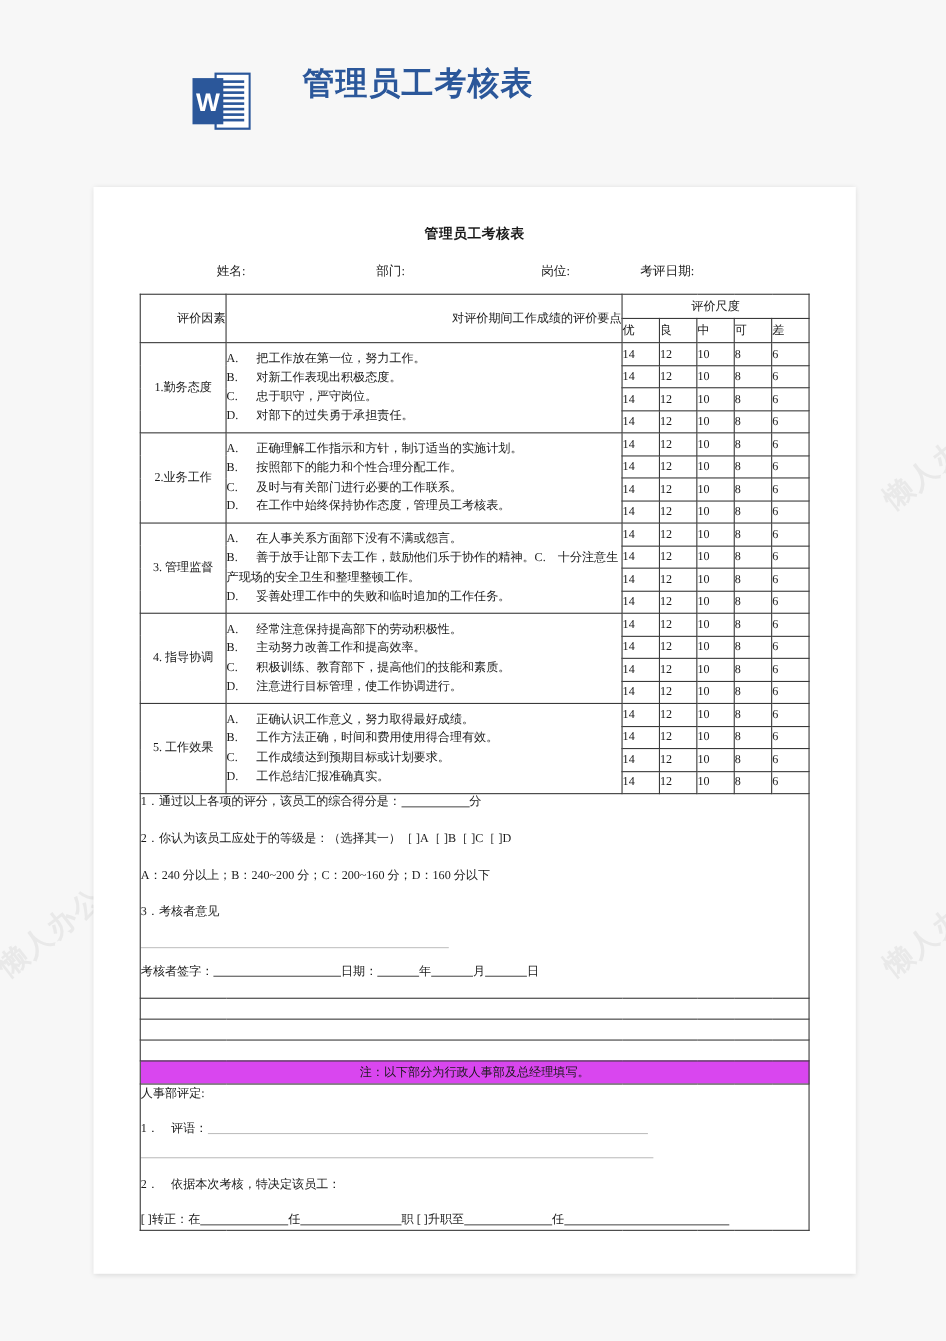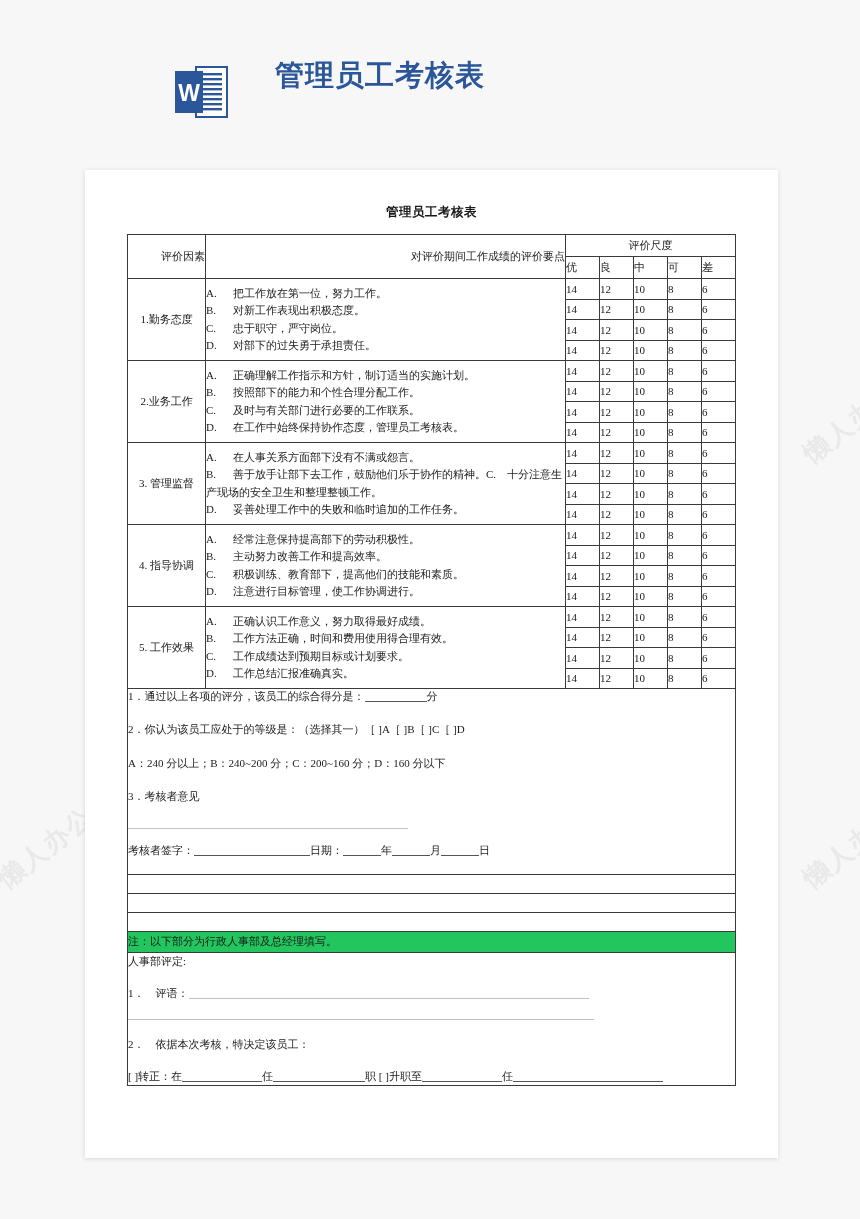--- a/index.html
+++ b/index.html
@@ -199,22 +199,22 @@
   .ul-grey-long {
     display: block;
     border-bottom: 1px solid #c3c3c3;
     width: 280px;
     height: 1px;
     margin: 22px 0 14px 0;
   }
   .blank-row td { height: 18px; }
 
   .note-row td {
-    background: #22c55e;
-    text-align: left;
+    background: #d946ef;
+    text-align: center;
     font-size: 11.5px;
     font-weight: bold;
     height: 20px;
     border-top: 2px solid #3a3a3a;
     border-bottom: 1px solid #3a3a3a;
   }
   .hr-cell {
     padding: 9px 4px 9px 6px;
     font-size: 11.3px;
     line-height: 1.5;
@@ -265,20 +265,26 @@
     <text x="15" y="37" font-family="Liberation Sans, sans-serif" font-size="23" font-weight="bold" fill="#ffffff" text-anchor="middle">W</text>
   </svg>
   <div class="banner-title">管理员工考核表</div>
 </div>
 
 <div class="page">
   <div class="page-inner">
 
     <div class="doc-title">管理员工考核表</div>
 
+    <div class="id-row">
+      <span class="id-name">姓名:</span>
+      <span class="id-dept">部门:</span>
+      <span class="id-post">岗位:</span>
+      <span class="id-date">考评日期:</span>
+    </div>
 
     <table class="main">
       <colgroup>
         <col class="col-factor">
           <col class="col-points">
         <col class="col-score">
           <col class="col-score">
           <col class="col-score">
           <col class="col-score">
           <col class="col-score">

